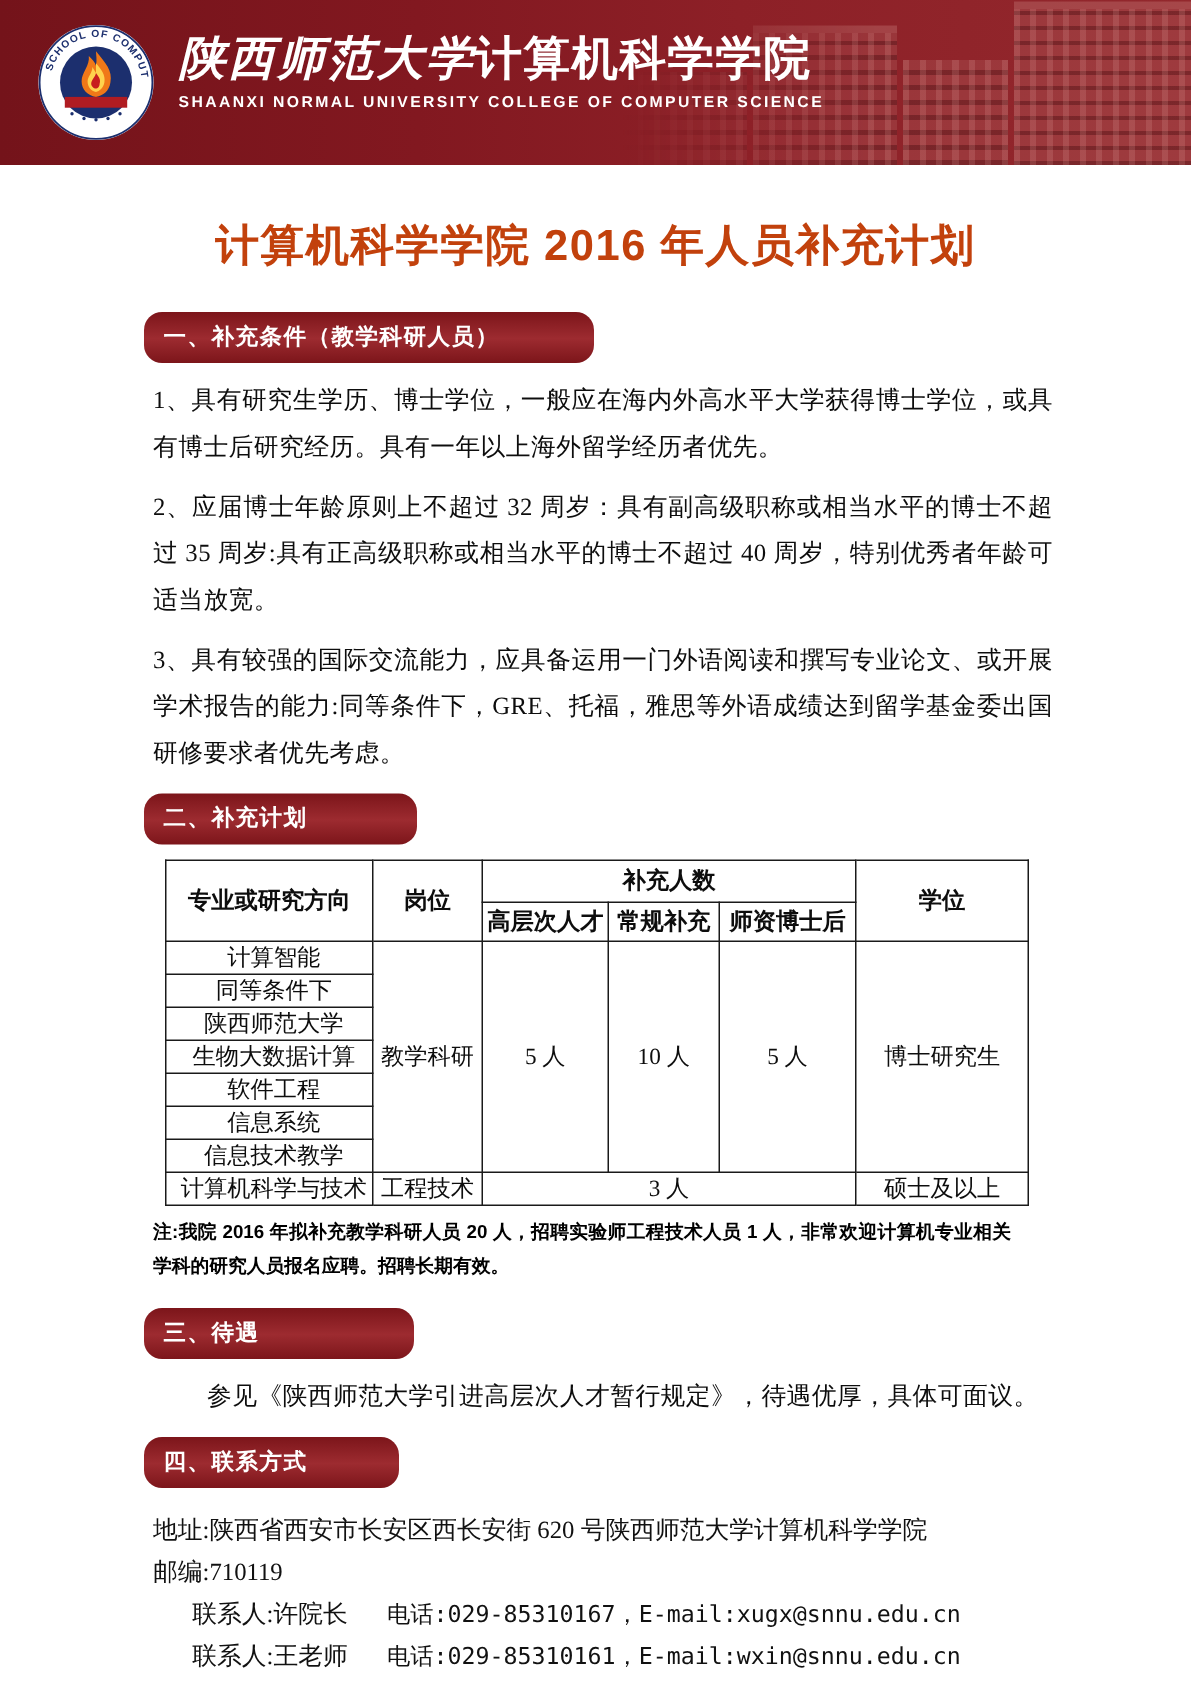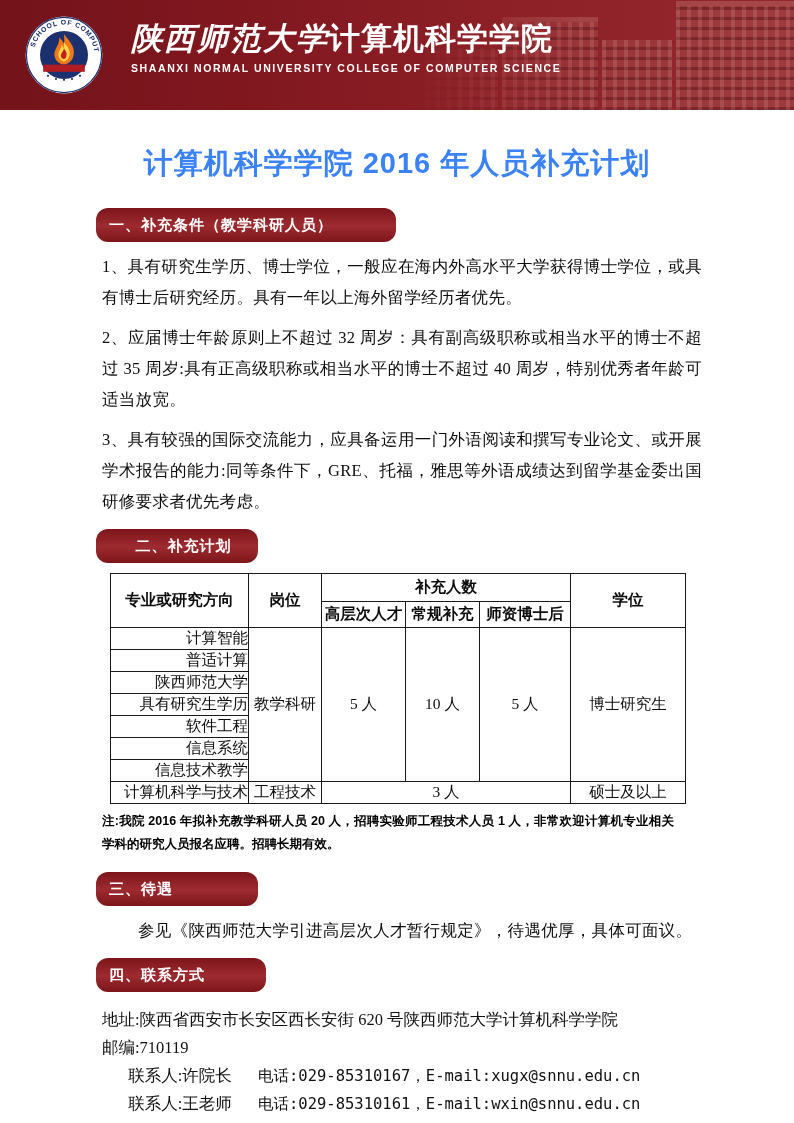--- a/index.html
+++ b/index.html
@@ -28,64 +28,64 @@
   }
   .bld .t1 { left:0;   width:84px;  height:62px; }
   .bld .t2 { left:88px; width:96px; height:88px; }
   .bld .t3 { left:188px; width:70px; height:70px; }
   .bld .t4 { left:262px; width:118px; height:104px; }
   .bld .roof { position:absolute; background:rgba(255,215,205,.18); height:5px; }
   .bld .r2 { left:88px; bottom:88px; width:96px; }
   .bld .r4 { left:262px; bottom:104px; width:118px; }
 
   .logo { position:absolute; left:24px; top:15px; width:80px; height:80px; }
-  .brand { position:absolute; left:131px; top:22px; white-space:nowrap; }
+  .brand { position:absolute; left:119px; top:22px; white-space:nowrap; }
   .brand .cn { color:#fff; font-size:31px; line-height:34px; }
   .brand .cn .script { font-style:italic; font-weight:700; letter-spacing:2px; font-family:"Liberation Serif",serif; }
   .brand .cn .bold { font-weight:800; font-family:"Liberation Sans","DejaVu Sans",sans-serif; letter-spacing:1px; }
   .brand .en { color:#fff; font-size:10.5px; font-weight:700; letter-spacing:1.6px;
     font-family:"Liberation Sans","DejaVu Sans",sans-serif; margin-top:6px; }
 
   
   .content { position:absolute; left:0; top:110px; width:794px; }
   .doc-title {
     margin-top:34px; text-align:center;
     font-family:"Liberation Sans","DejaVu Sans",sans-serif;
-    font-weight:800; font-size:29px; color:#3b82f6; letter-spacing:1px;
+    font-weight:800; font-size:29px; color:#c2410c; letter-spacing:1px;
   }
   .banner {
     margin-left:96px; height:34px; line-height:34px; padding-left:13px;
     background:linear-gradient(180deg,#7c151a 0%, #9d2b30 52%, #7c151a 100%);
     color:#fff; font-family:"Liberation Sans","DejaVu Sans",sans-serif;
     font-weight:800; font-size:15px; letter-spacing:1px;border-radius:12px;
   }
   .b1 { width:300px; margin-top:24px; }
-  .b2 { width:162px; margin-top:12px;text-align:center; }
-  .b3 { width:162px; margin-top:16px; }
+  .b2 { width:182px; margin-top:12px; }
+  .b3 { width:180px; margin-top:16px; }
   .b4 { width:170px; margin-top:12px; }
 
   .para {
     margin:9px 92px 0 102px; font-size:16.5px; line-height:31px;
     text-align:justify; color:#0d0d0d; letter-spacing:.3px;
   }
   .para.indent { text-indent:36px; }
 
   
   table.plan {
     margin:10px 0 0 110px; border-collapse:collapse; width:575px;
     font-size:15.5px; color:#0d0d0d; table-layout:fixed;
   }
   table.plan th, table.plan td { border:1.5px solid #1a1a1a; text-align:center; vertical-align:middle; }
   table.plan thead th {
     font-family:"Liberation Sans","DejaVu Sans",sans-serif; font-weight:800; font-size:15.5px;
   }
   table.plan thead tr:first-child th { height:28px; }
   table.plan thead tr:last-child th { height:26px; }
   table.plan tbody td { height:22px; }
-  table.plan td.dir { text-align:right; padding-left:6px; }
+  table.plan td.dir { text-align:center; padding-left:6px; }
 
   .note {
     margin:6px 120px 0 102px;
     font-family:"Liberation Sans","DejaVu Sans",sans-serif;
     font-weight:800; font-size:12.5px; line-height:23px; color:#000; text-align:justify;
   }
 
   
   .contact { margin:14px 92px 0 102px; font-size:16.5px; line-height:28px; }
   .contact .row { display:flex; }
@@ -172,27 +172,27 @@
     <tbody>
       <tr>
         <td class="dir">计算智能</td>
         <td rowspan="7">教学科研</td>
         <td rowspan="7">5 人</td>
         <td rowspan="7">10 人</td>
         <td rowspan="7">5 人</td>
         <td rowspan="7">博士研究生</td>
       </tr>
       <tr>
-          <td class="dir">普适计算</td>
+          <td class="dir">同等条件下</td>
         </tr>
       <tr>
           <td class="dir">陕西师范大学</td>
         </tr>
       <tr>
-          <td class="dir">具有研究生学历</td>
+          <td class="dir">生物大数据计算</td>
         </tr>
       <tr>
           <td class="dir">软件工程</td>
         </tr>
       <tr>
           <td class="dir">信息系统</td>
         </tr>
       <tr>
           <td class="dir">信息技术教学</td>
         </tr>

